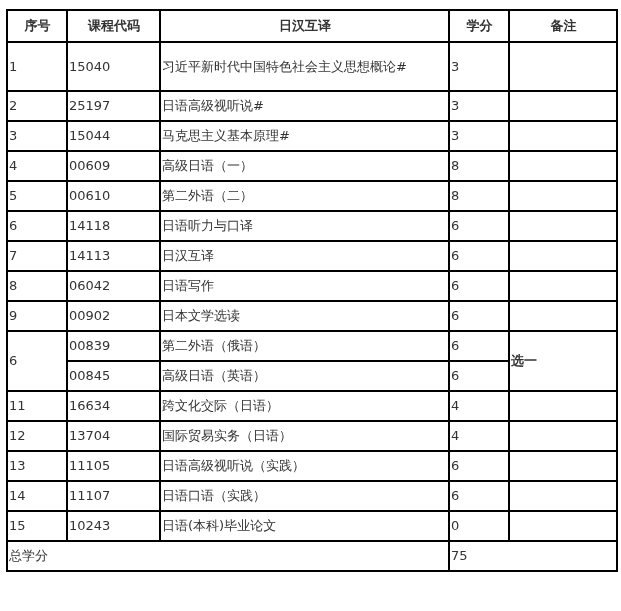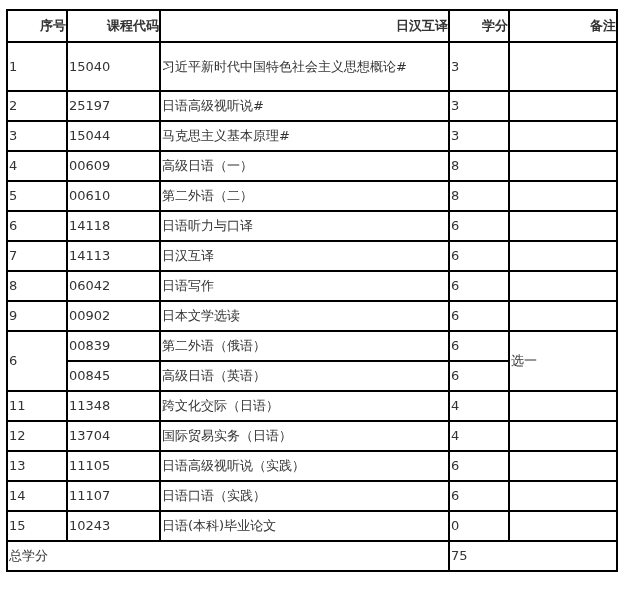--- a/index.html
+++ b/index.html
@@ -28,35 +28,36 @@
       border: 2px solid #000000;
       padding: 0 0 0 1px;
       vertical-align: middle;
       text-align: left;
       white-space: nowrap;
       overflow: hidden;
       line-height: 16px;
     }
     table.course-table th {
       font-weight: bold;
-      text-align: right;
+      text-align: center;
       color: #333333;
       height: 30px;
       font-size: 13px;
     }
     tr.row-tall td { height: 47px; }
     tr.row-std td { height: 28px; }
     col.c1 { width: 60px; }
     col.c2 { width: 93px; }
     col.c3 { width: 289px; }
     col.c4 { width: 60px; }
     col.c5 { width: 108px; }
     td.remark-merged {
       vertical-align: middle;
       text-align: left;
+      font-weight: bold;
     }
   </style>
 </head>
 <body>
 
 <table class="course-table">
   <colgroup>
     <col class="c1">
       <col class="c2">
       <col class="c3">
@@ -143,21 +144,21 @@
       <td>6</td>
       <td rowspan="2" class="remark-merged">选一</td>
     </tr>
     <tr class="row-std">
       <td>00845</td>
       <td>高级日语（英语）</td>
       <td>6</td>
     </tr>
     <tr class="row-std">
       <td>11</td>
-      <td>11348</td>
+      <td>16634</td>
       <td>跨文化交际（日语）</td>
       <td>4</td>
       <td></td>
     </tr>
     <tr class="row-std">
       <td>12</td>
       <td>13704</td>
       <td>国际贸易实务（日语）</td>
       <td>4</td>
       <td></td>

